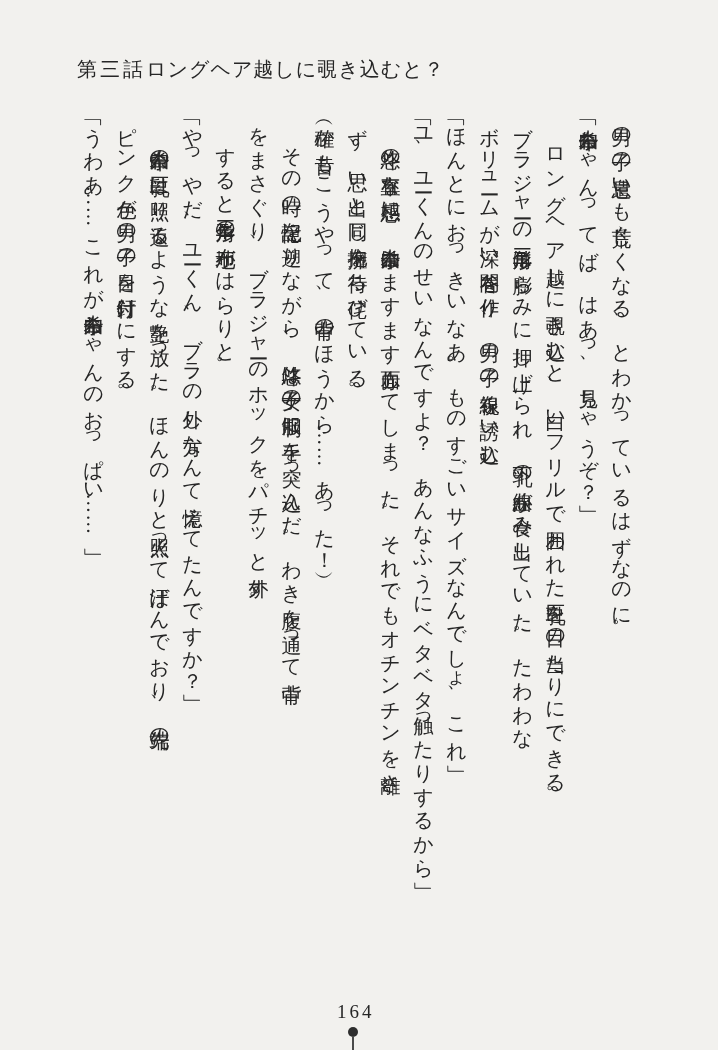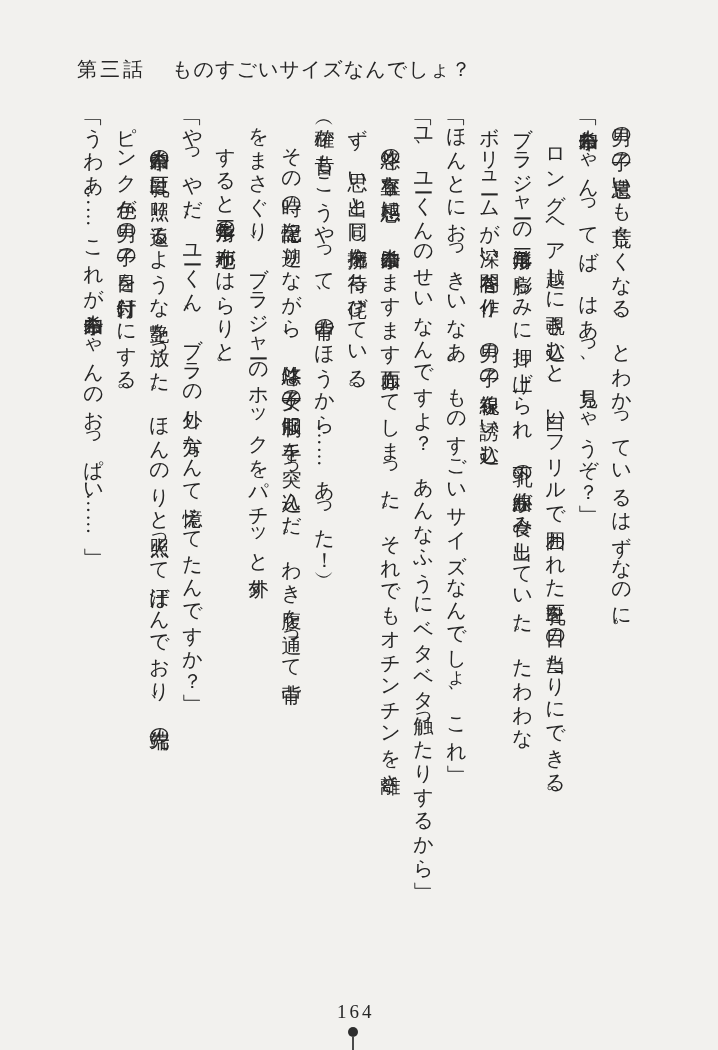--- a/index.html
+++ b/index.html
@@ -14,21 +14,20 @@
   }
   .chapter-header {
     position: absolute;
     left: 77px;
     top: 56px;
     font-size: 20px;
     white-space: nowrap;
   }
   .chapter-label {
     letter-spacing: 3px;
-    margin-right: 26px;
   }
   .chapter-title {
     font-family: "Liberation Sans", "DejaVu Sans", sans-serif;
     letter-spacing: 1px;
   }
   .body-text {
     position: absolute;
     top: 113px;
     left: 74px;
     width: 564px;
@@ -69,21 +68,21 @@
     height: 14px;
     background: #4a4a4a;
   }
 </style>
 </head>
 <body>
 
 <div class="page">
 
   <div class="chapter-header">
-    <span class="chapter-label">第三話</span><span class="chapter-title">ものすごいサイズなんでしょ？</span>
+    <span class="chapter-label">第三話</span><span class="chapter-title">ロングヘア越しに覗き込むと？</span>
   </div>
 
   <div class="body-text">
     <p>男の子の息遣いも荒々しくなる、とわかっているはずなのに。</p>
     <p>「由希奈ちゃんってば、はあっ、見ちゃうぞ？」</p>
     <p>　ロングヘア越しに覗き込むと、白いフリルで囲われた巨乳を目の当たりにできる。</p>
     <p>ブラジャーの三角形は膨らみに押し上げられ、下乳の曲線が食み出していた。たわわな</p>
     <p>ボリュームが深い谷間を作り、男の子の視線を誘い込む。</p>
     <p>「ほんとにおっきいなあ。ものすごいサイズなんでしょ、これ」</p>
     <p>「ユ、ユーくんのせいなんですよ？　あんなふうにベタベタ触ったりするから」</p>

